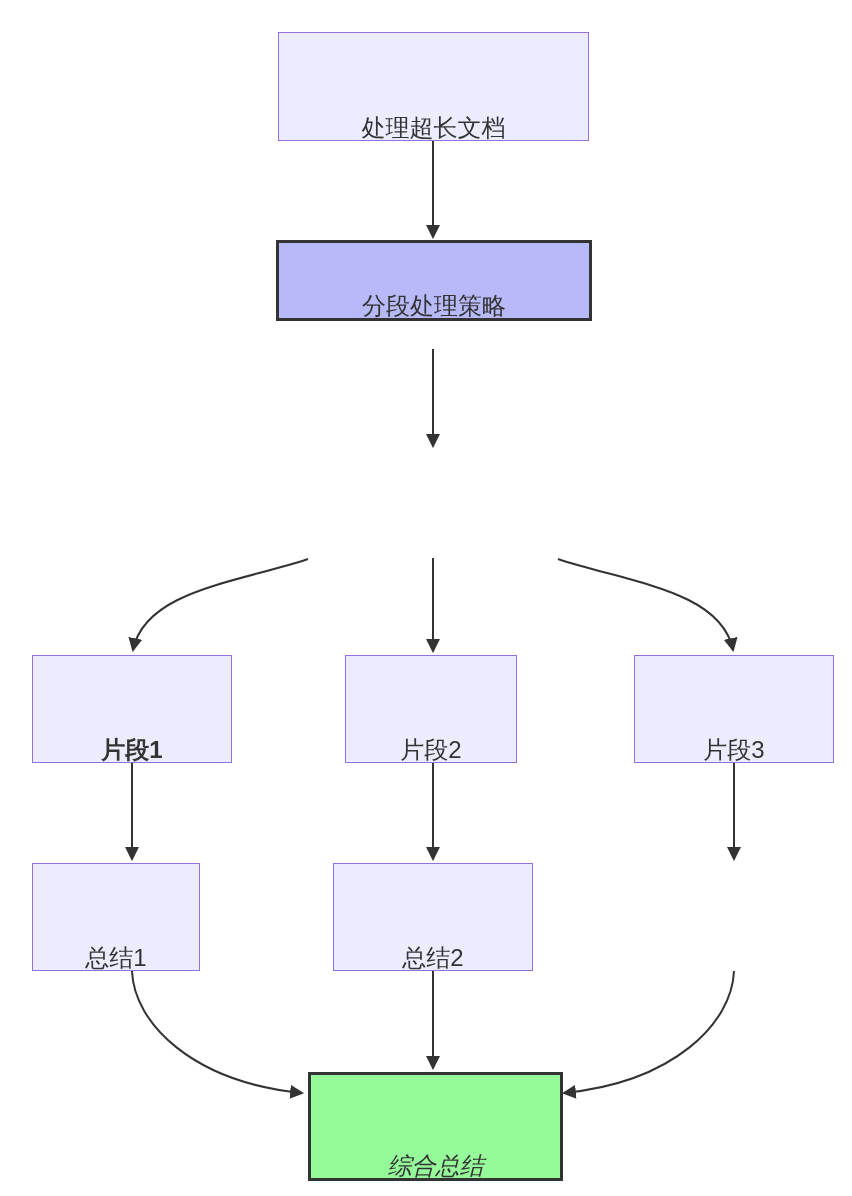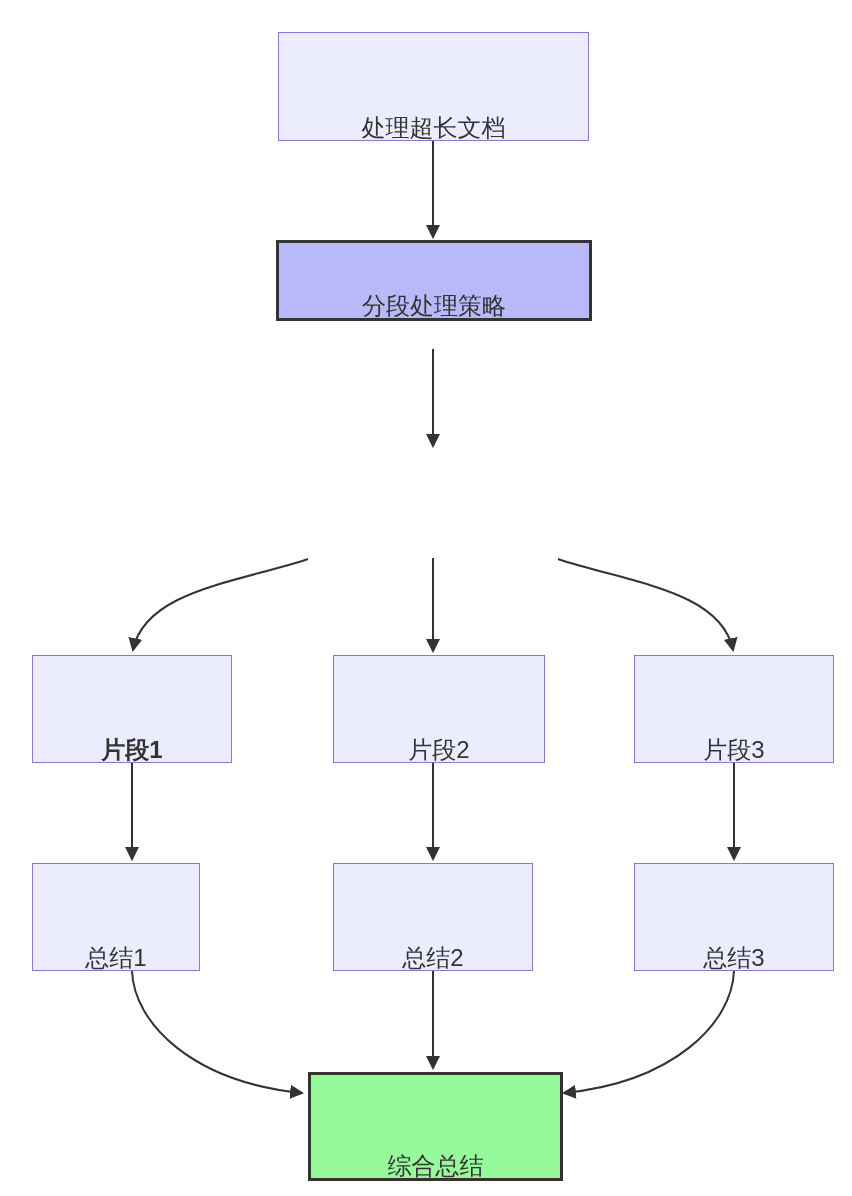--- a/index.html
+++ b/index.html
@@ -54,20 +54,21 @@
     justify-content: center;
     text-align: center;
   }
   .node.accent {
     background: var(--accent-fill);
     border: 3px solid var(--highlight-border);
   }
   .node.success {
     background: var(--success-fill);
     border: 3px solid var(--highlight-border);
+    font-style: italic;
   }
 </style>
 </head>
 <body>
 
 <div class="canvas">
 
   <svg class="edges" viewBox="0 0 852 1196" xmlns="http://www.w3.org/2000/svg">
     <defs>
       <marker id="arrow" viewBox="0 0 10 10" refX="8.5" refY="5" markerWidth="7" markerHeight="7" orient="auto-start-reverse">
@@ -98,37 +99,34 @@
 
   <div class="node accent" style="left:276px; top:240px; width:316px; height:81px;">
     <span>分段处理策略</span>
   </div>
 
 
   <div class="node" style="left:32px; top:655px; width:200px; height:108px;font-weight:bold;">
     <span>片段1</span>
   </div>
 
-  <div class="node" style="left:333px; top:655px; width:212px; height:108px;">
+  <div class="node" style="left:345px; top:655px; width:172px; height:108px;">
     <span>片段2</span>
   </div>
 
   <div class="node" style="left:634px; top:655px; width:200px; height:108px;">
     <span>片段3</span>
   </div>
 
   <div class="node" style="left:32px; top:863px; width:168px; height:108px;">
     <span>总结1</span>
   </div>
 
   <div class="node" style="left:333px; top:863px; width:200px; height:108px;">
     <span>总结2</span>
   </div>
 
-  <div class="node" style="left:634px; top:863px; width:200px; height:108px;">
-    <span>总结3</span>
-  </div>
 
   <div class="node success" style="left:308px; top:1072px; width:255px; height:109px;">
     <span>综合总结</span>
   </div>
 
 </div>
 
 </body></html>

